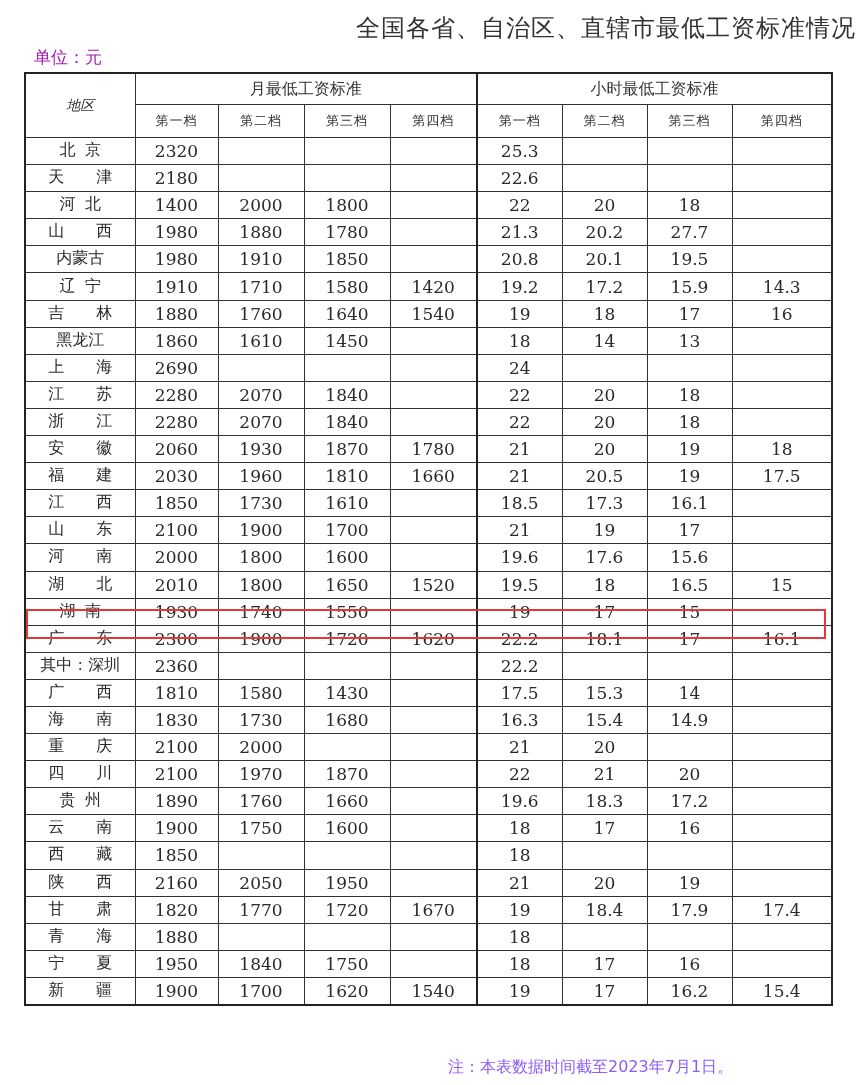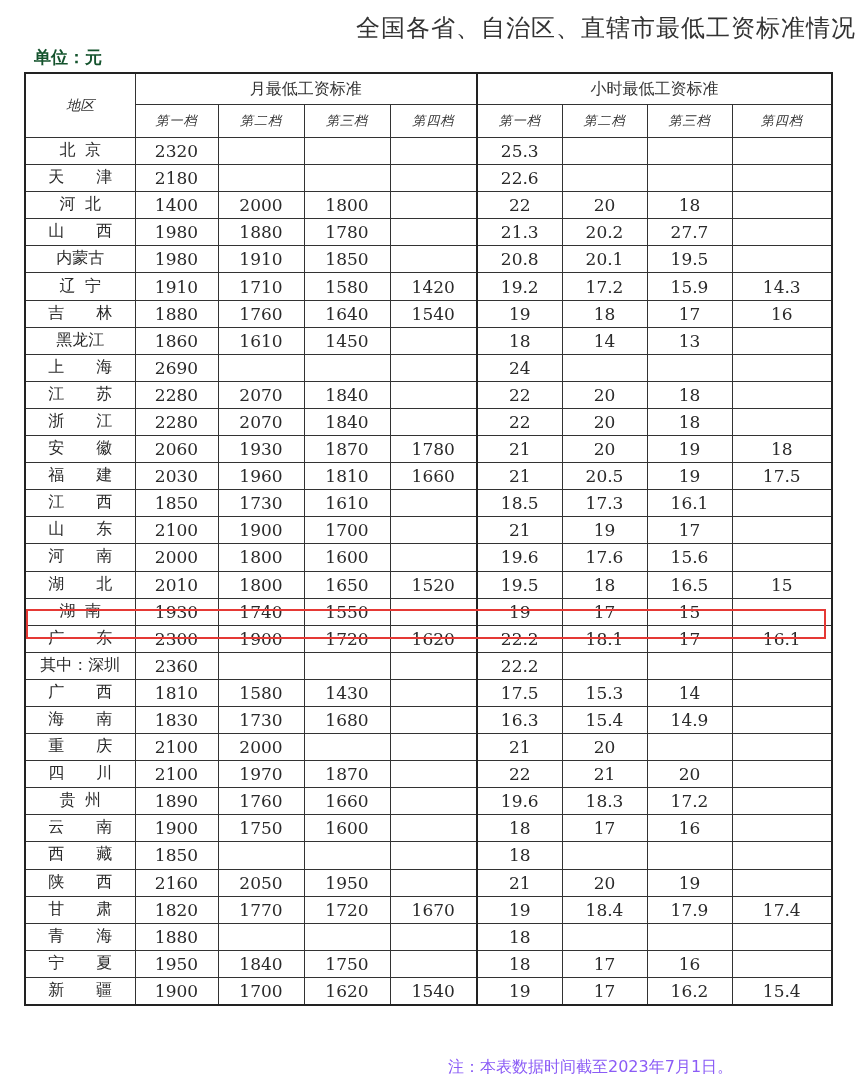--- a/index.html
+++ b/index.html
@@ -2,28 +2,28 @@
 <html><head>
 <meta charset="utf-8">
 <style>
   html, body { margin: 0; padding: 0; background: #ffffff; }
   body { width: 856px; height: 1085px; position: relative; overflow: hidden;
          font-family: "DejaVu Serif", "Liberation Serif", serif; color: #2a2a2a; }
   .title { position: absolute; left: 0; top: 12px; width: 856px; text-align: right;
            font-family: "DejaVu Sans", "Liberation Sans", sans-serif; font-size: 24px;
            color: #333; letter-spacing: 1px; }
   .unit { position: absolute; left: 34px; top: 46px; font-family: "DejaVu Sans", "Liberation Sans", sans-serif;
-          font-size: 17px; color: #14532d; font-weight: bold; }
+          font-size: 17px; color: #a21caf; }
   table.wage { position: absolute; left: 24px; top: 72px; width: 807px;
                border-collapse: collapse; table-layout: fixed; border: 2px solid #222; }
   table.wage td, table.wage th { border: 1.5px solid #333; padding: 0; text-align: center;
                font-weight: normal; white-space: nowrap; overflow: hidden; }
   table.wage th { font-family: "DejaVu Sans", "Liberation Sans", sans-serif; color: #333; }
   th.group { height: 30px; font-size: 16px; margin-top: 10px; }
-  th.tier { height: 32px; font-size: 13px; color: #444; font-style: italic; letter-spacing: 1px; }
+  th.tier { height: 32px; font-size: 13px; color: #444; letter-spacing: 1px; }
   th.region-head { font-size: 14px; font-style: italic; }
   td { height: 26.1px; font-size: 17px; line-height: 26px; }
   td.region { font-family: Liberation Mono, monospace; font-size: 16px; }
   .thick-left { border-left: 2.5px solid #222 !important; }
   .note { position: absolute; left: 448px; top: 1057px; font-family: "DejaVu Sans", "Liberation Sans", sans-serif;
           font-size: 16px; color: #8b5cf6; }
   .highlight { position: absolute; left: 26px; top: 609px; width: 800px; height: 30px;
                border: 2px solid #e53935; box-sizing: border-box; pointer-events: none; }
 </style>
 </head>

